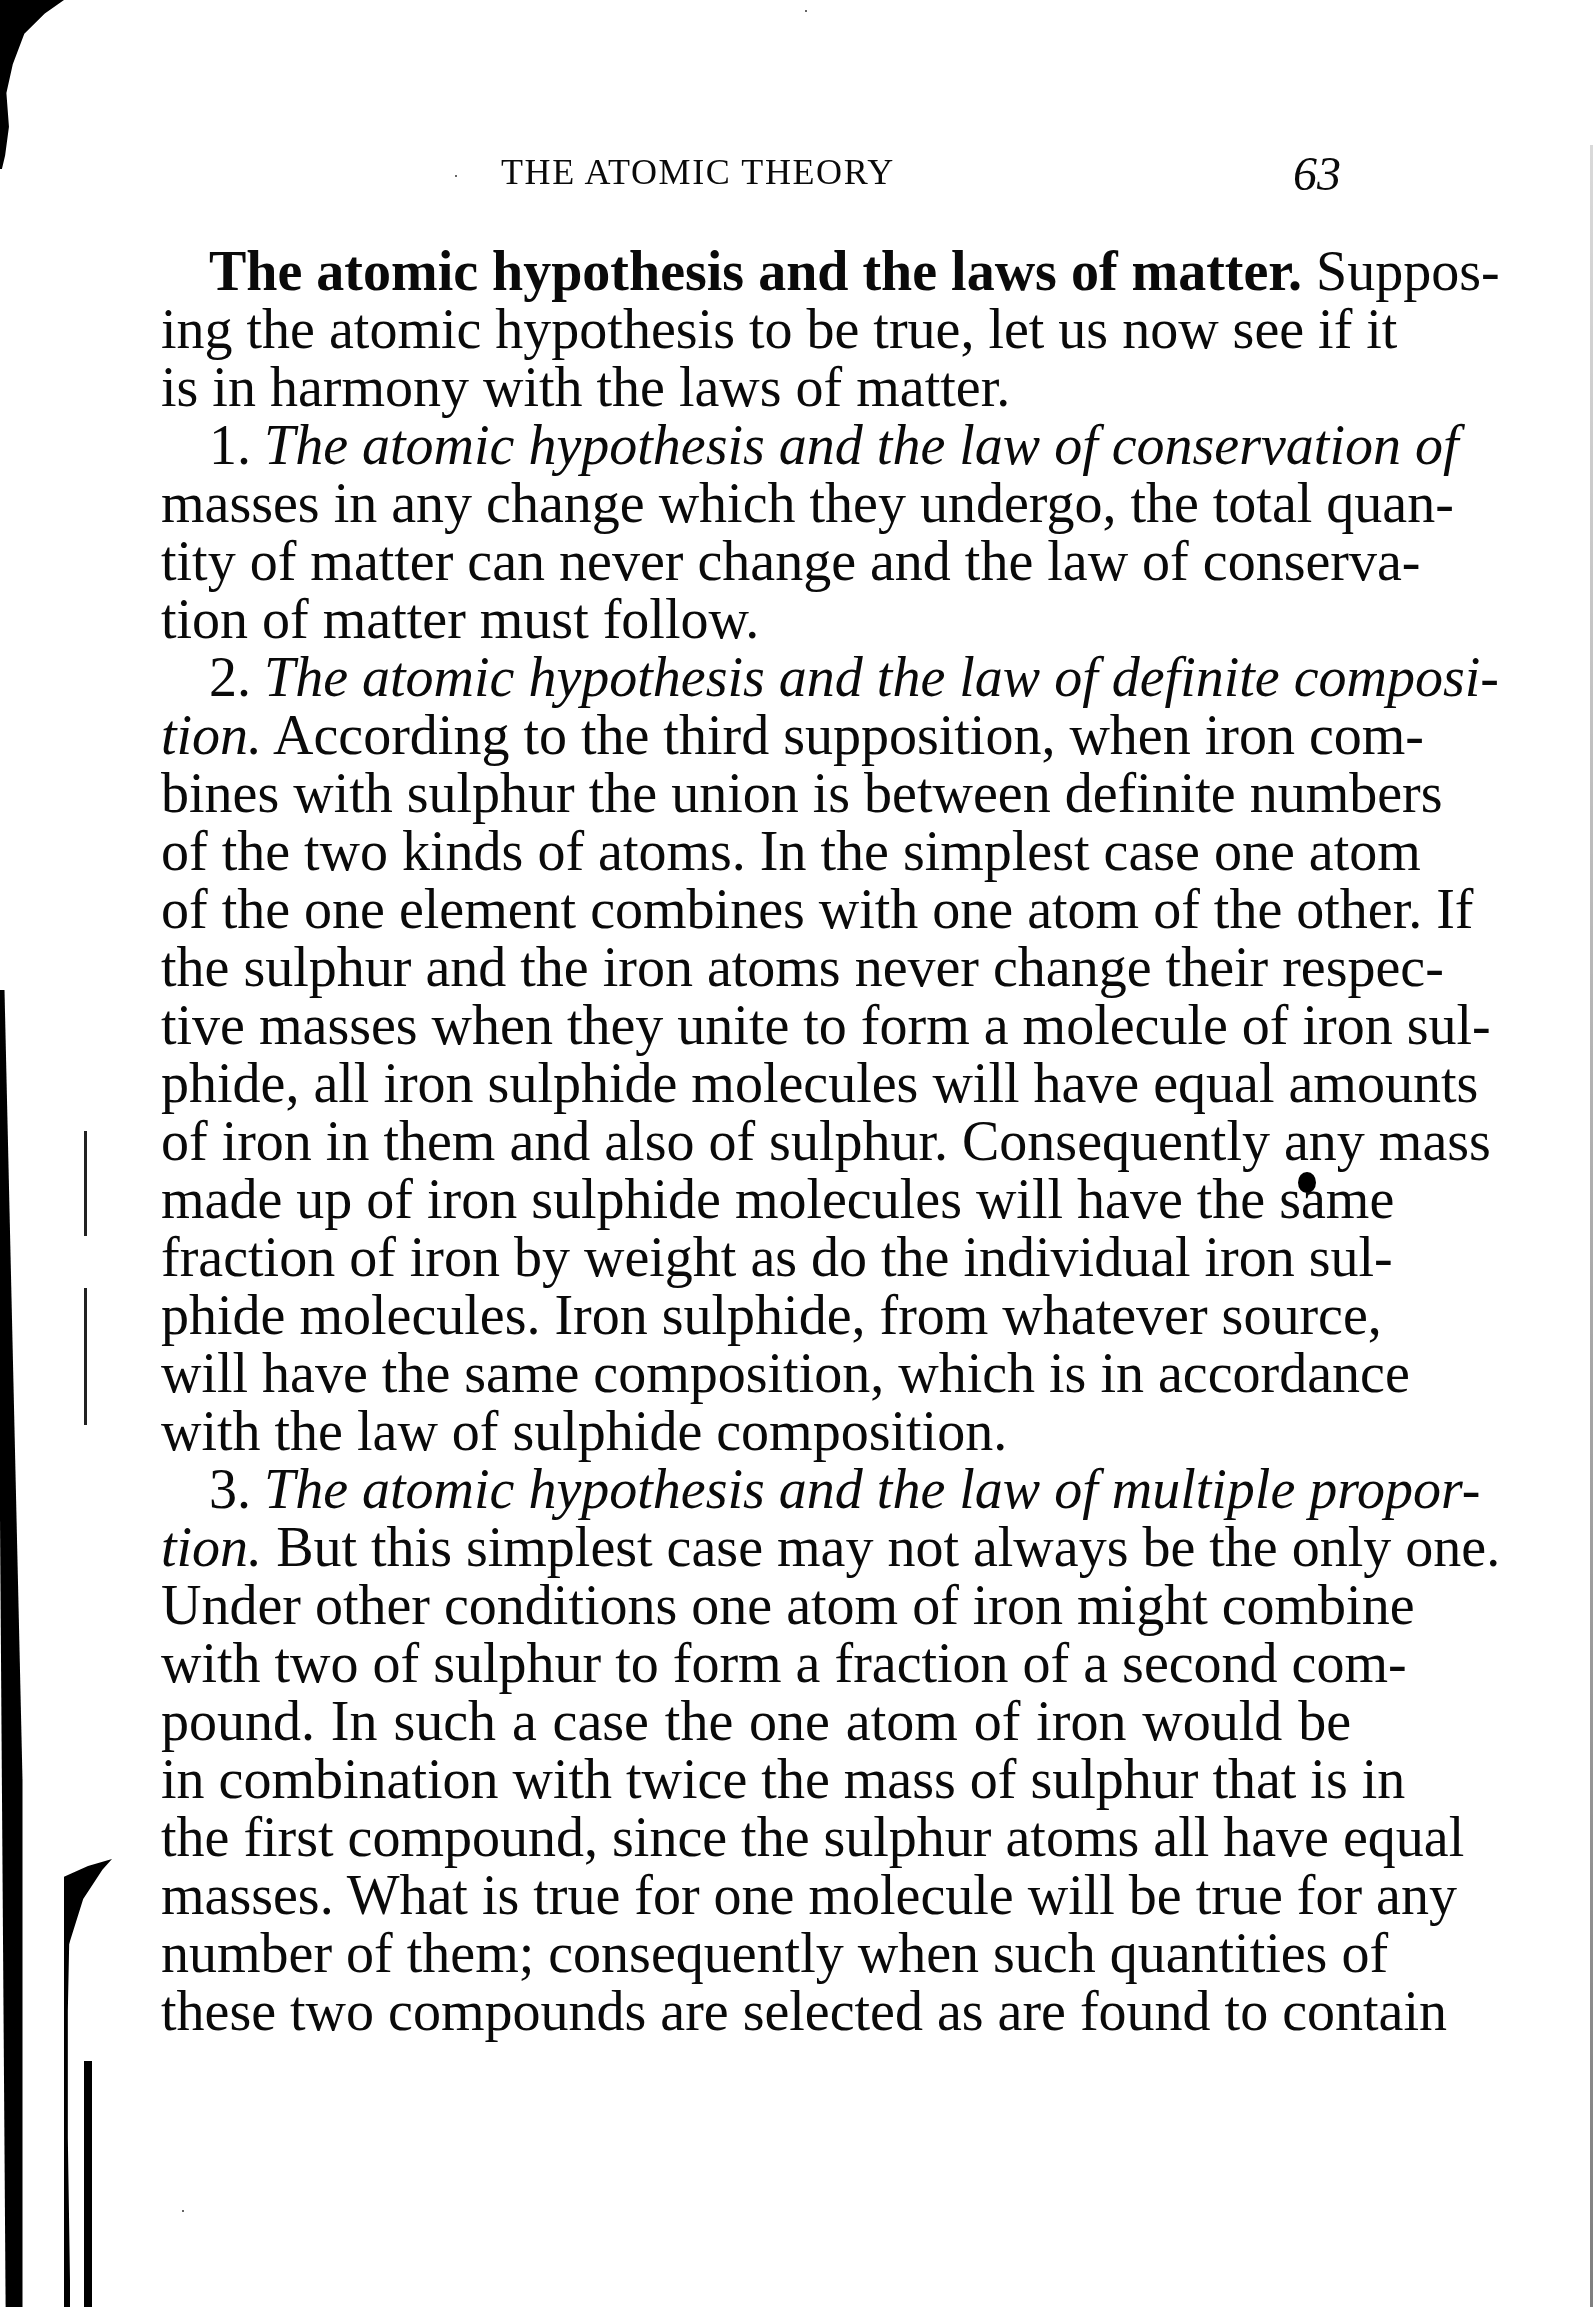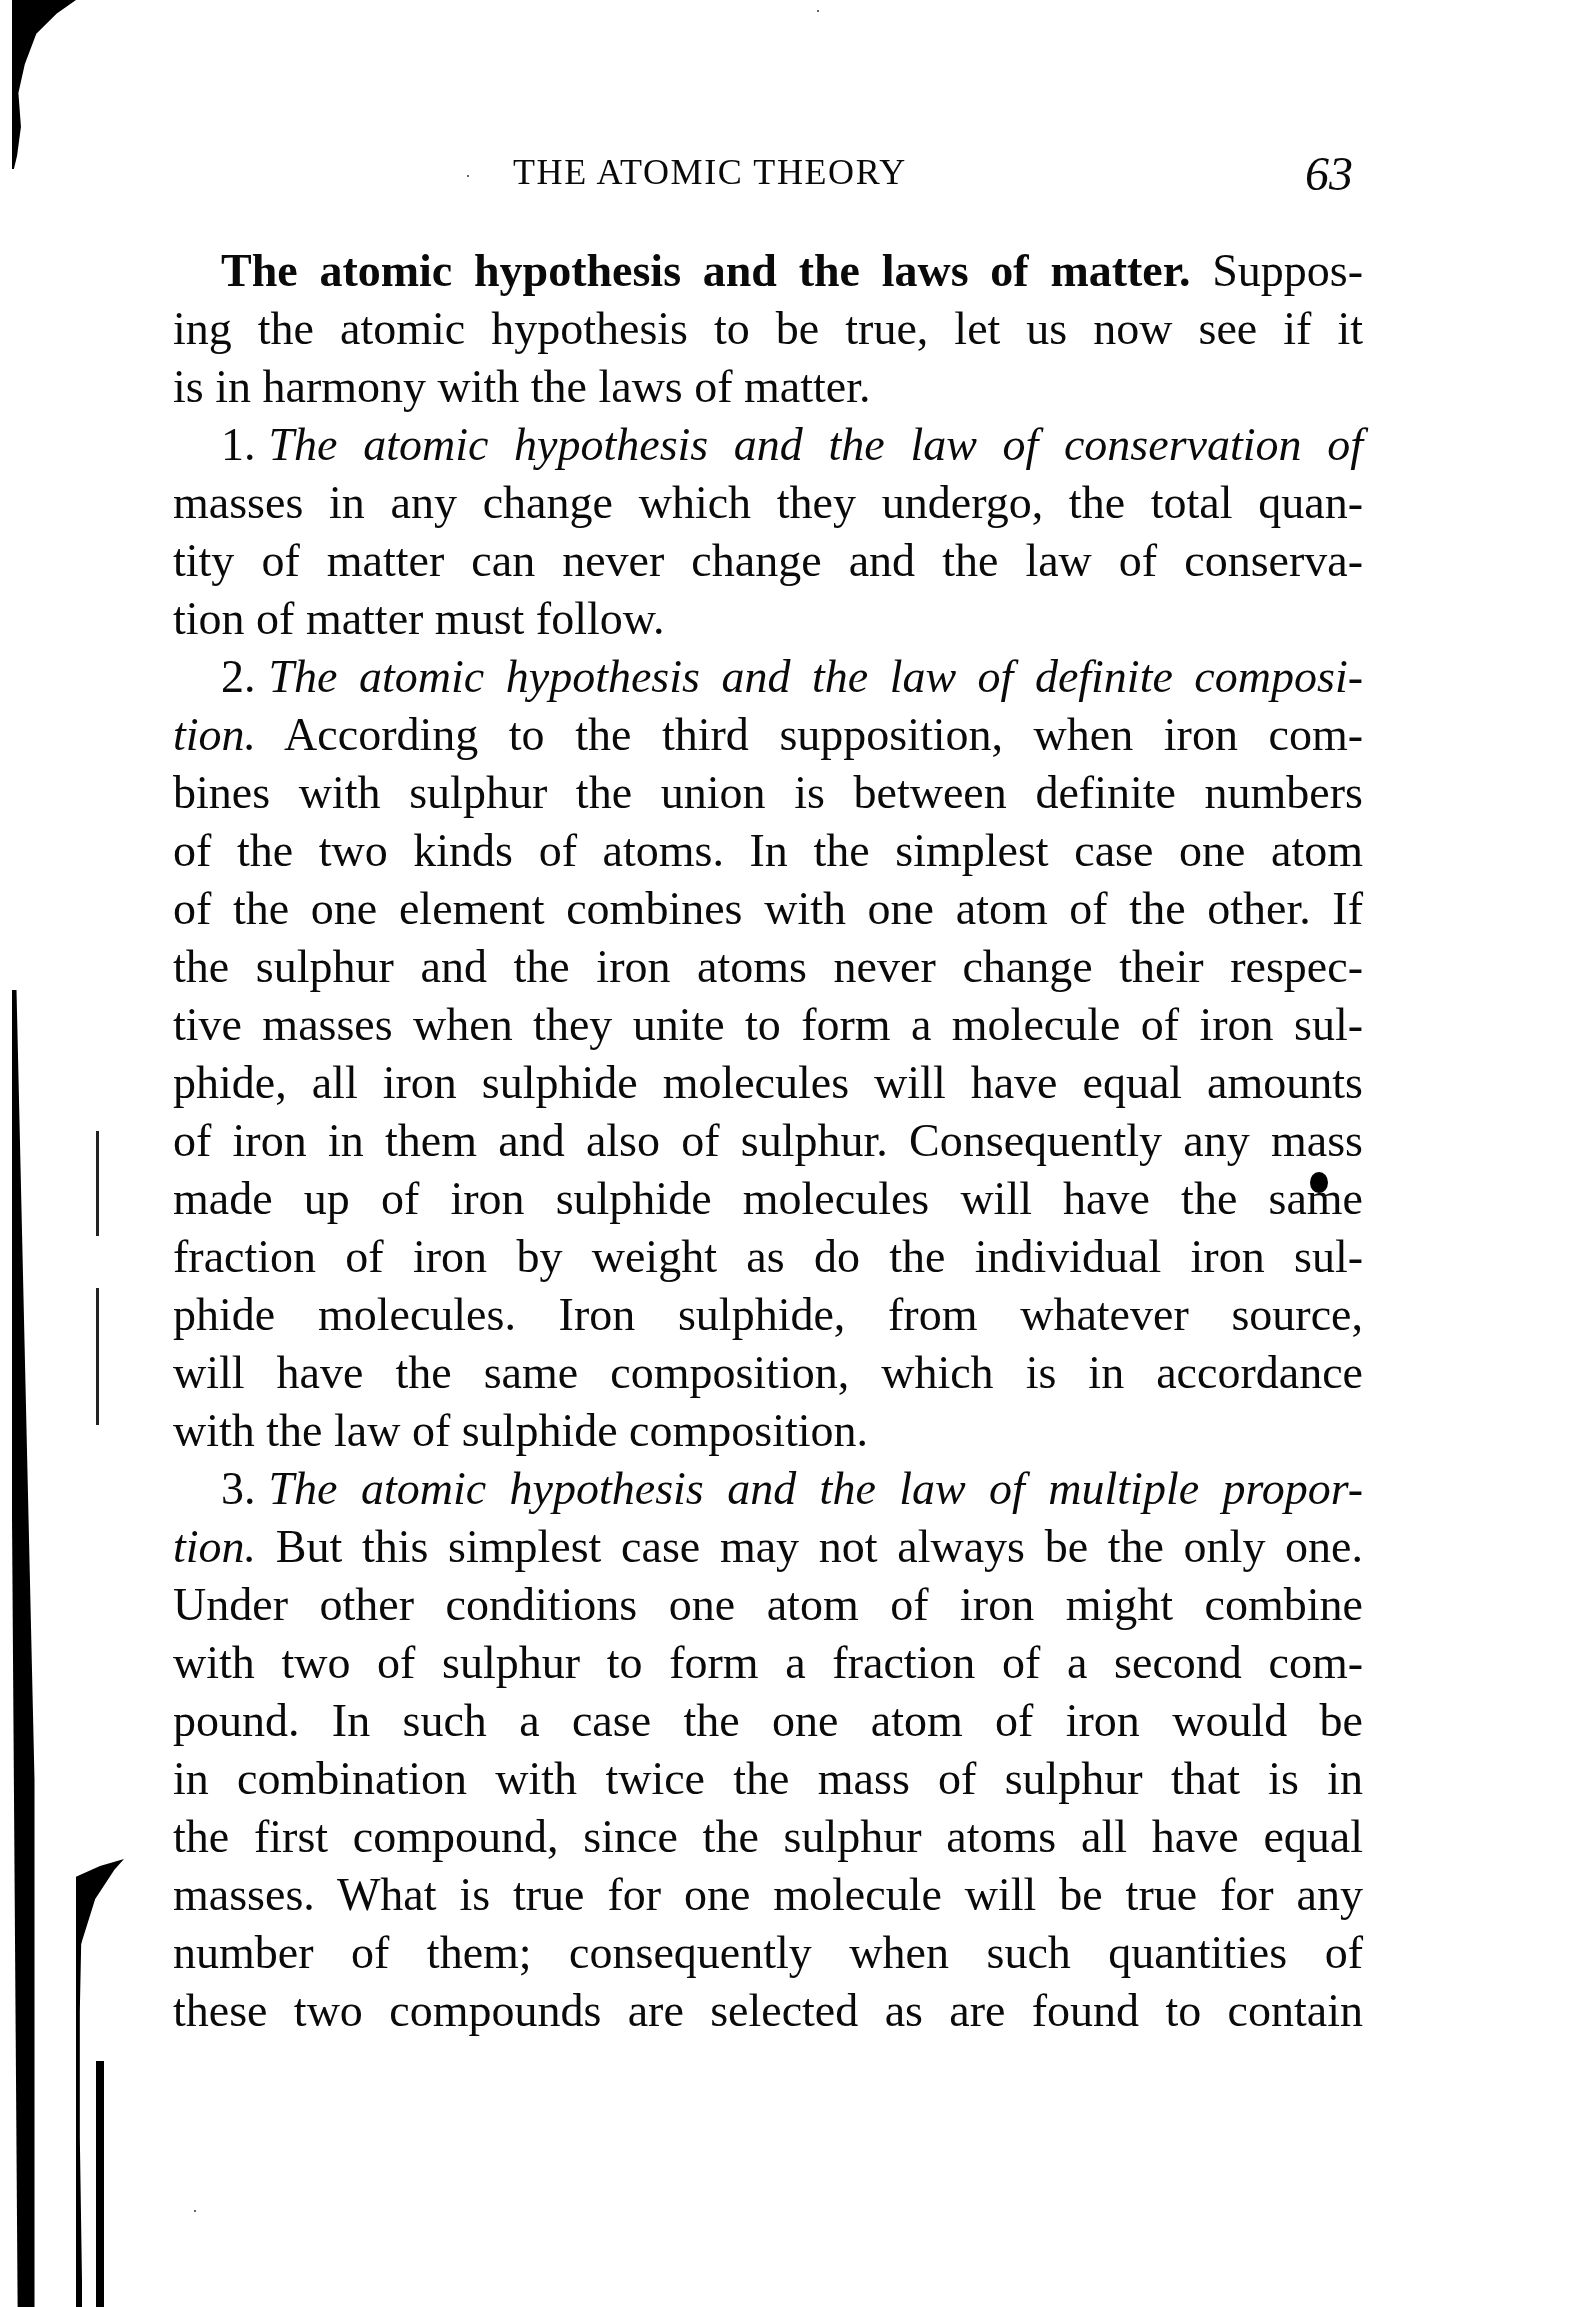--- a/index.html
+++ b/index.html
@@ -1,35 +1,35 @@
 <!DOCTYPE html>
 <html style="font-size:13px"><head>
 <meta charset="utf-8">
 <style>
   html, body { margin: 0; padding: 0; }
   body {
     width: 1594px; height: 2307px; background: #ffffff; position: relative; overflow: hidden;
     font-family: "Liberation Serif", "DejaVu Serif", serif; color: #0a0a0a;
   }
-  .page { position: absolute; left: 12px; top: 0; width: 1546px; height: 2307px; }
+  .page { position: absolute; left: 0; top: 0; width: 1546px; height: 2307px; }
 
   
   .running-head {
     position: absolute; left: 501px; top: 150px;
     font-size: 36px; letter-spacing: 1.6px; line-height: 45px; white-space: nowrap;
   }
   .page-number {
     position: absolute; left: 1293px; top: 150px;
     font-size: 48px; line-height: 48px; white-space: nowrap; font-style: italic;
   }
 
   
   .body {
     position: absolute; left: 161px; top: 242px; width: 1190px;
-    font-size: 46px; line-height: 58px; text-align: justify;
+    font-size: 56px; line-height: 58px; text-align: justify;
   }
   .line {
     display: block; height: 58px; white-space: nowrap; text-align: justify; text-align-last: justify;
     overflow: visible;
   }
   .line.last { text-align-last: left; }
   .line.indent { padding-left: 48px; }
   .bold { font-weight: bold; }
   .it { font-style: italic; }
   .num { margin-right: 13px; }

